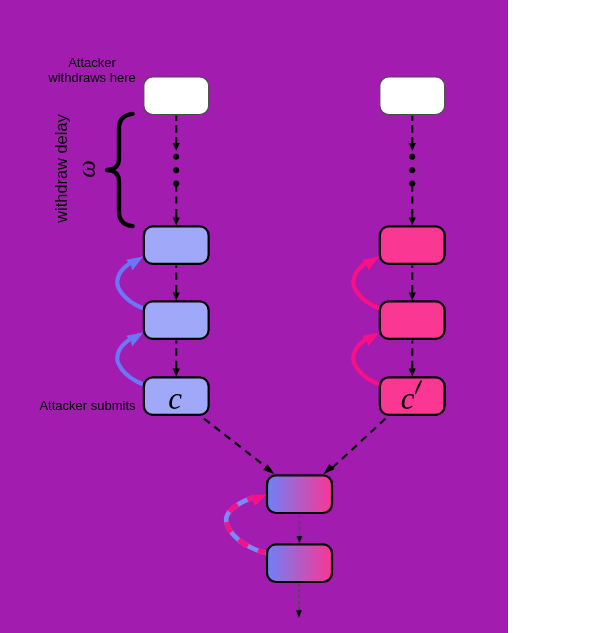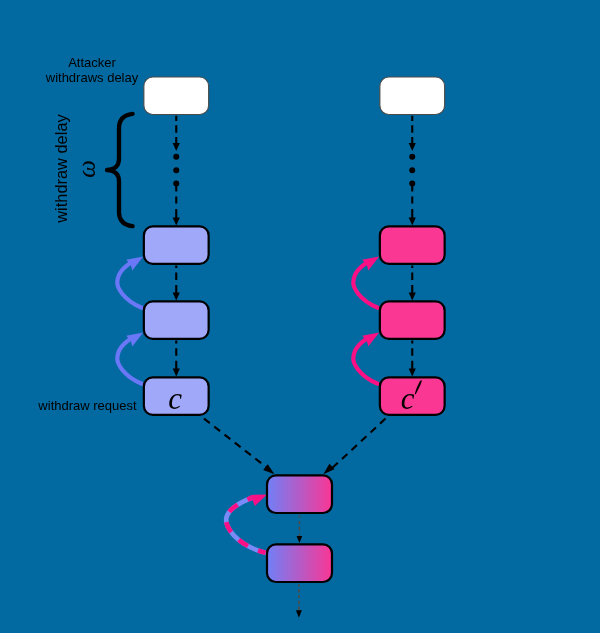--- a/index.html
+++ b/index.html
@@ -1,17 +1,17 @@
 <!DOCTYPE html>
 <html><head>
 <meta charset="utf-8">
 <style>
   html,body{margin:0;padding:0;background:#ffffff;}
   body{width:600px;height:633px;font-family:"Liberation Sans",sans-serif;-webkit-font-smoothing:antialiased;}
-  .stage{position:relative;width:600px;height:633px;overflow:hidden;background:#0369a1;}
+  .stage{position:relative;width:508px;height:633px;overflow:hidden;background:#a21caf;}
   svg.layer{position:absolute;left:0;top:0;}
   .annot{position:absolute;font-family:"Liberation Sans",sans-serif;font-size:13px;color:#000;line-height:15px;text-align:center;white-space:nowrap;font-size:0;}
   .annot > *{font-size:13px;}
   .vrot{transform:rotate(-90deg);transform-origin:50% 50%;}
   .mathlbl{font-family:"Liberation Serif",serif;font-style:italic;}
 </style>
 </head>
 <body>
 
 <div class="stage">
@@ -88,24 +88,24 @@
     <rect x="267" y="475.4" width="65" height="37.6" rx="9" fill="url(#gradBox)" stroke="#000" stroke-width="2.2"></rect>
     <rect x="267" y="544.4" width="65" height="37.6" rx="9" fill="url(#gradBox)" stroke="#000" stroke-width="2.2"></rect>
   </g>
 
   <g>
     <path d="M132.6,113.8 C123.6,114.8 119.0,119.6 119.0,128.2 L119.0,158.4 C119.0,166 115.2,169.4 107.0,170 C115.2,170.6 119.0,174 119.0,181.6 L119.0,211.8 C119.0,220.4 123.6,225.2 132.6,226.2" fill="none" stroke="#000" stroke-width="4.3" stroke-linecap="round" stroke-linejoin="round"></path>
   </g>
 </svg>
 <div class="annot" style="left:17px;top:55px;width:150px;">
   <div>Attacker</div>
-  <div>withdraws delay</div>
+  <div>withdraws here</div>
 </div>
 <div class="annot" style="left:12.5px;top:398px;width:150px;">
-  <div>withdraw request</div>
+  <div>Attacker submits</div>
 </div>
 <div class="annot" style="left:405px;top:426.5px;width:160px;">
 </div>
 <div class="annot vrot" style="left:-26px;top:155.5px;width:180px;line-height:19px;">
   <span style="font-size:16.4px;">withdraw delay</span>
 </div>
 <div class="annot vrot mathlbl" style="left:60.5px;top:150.5px;width:60px;line-height:28px;">
   <span style="font-size:25px;">ω</span>
 </div>
 <div class="annot mathlbl" style="left:142.85px;top:391px;width:64.8px;">

